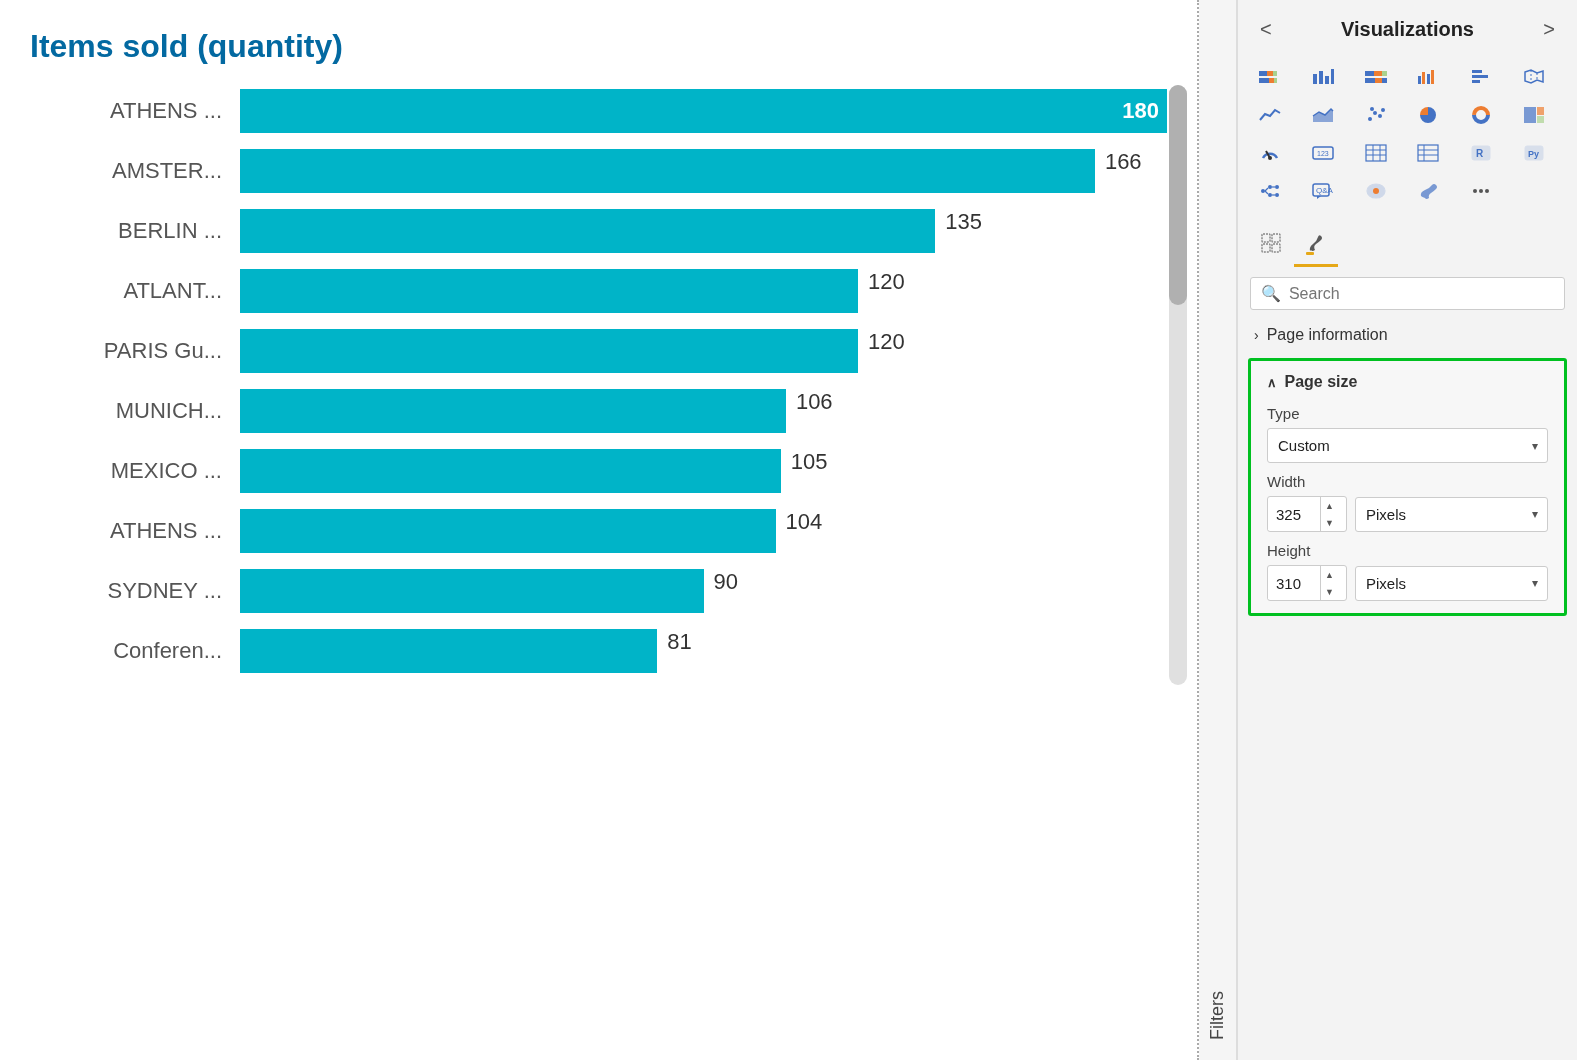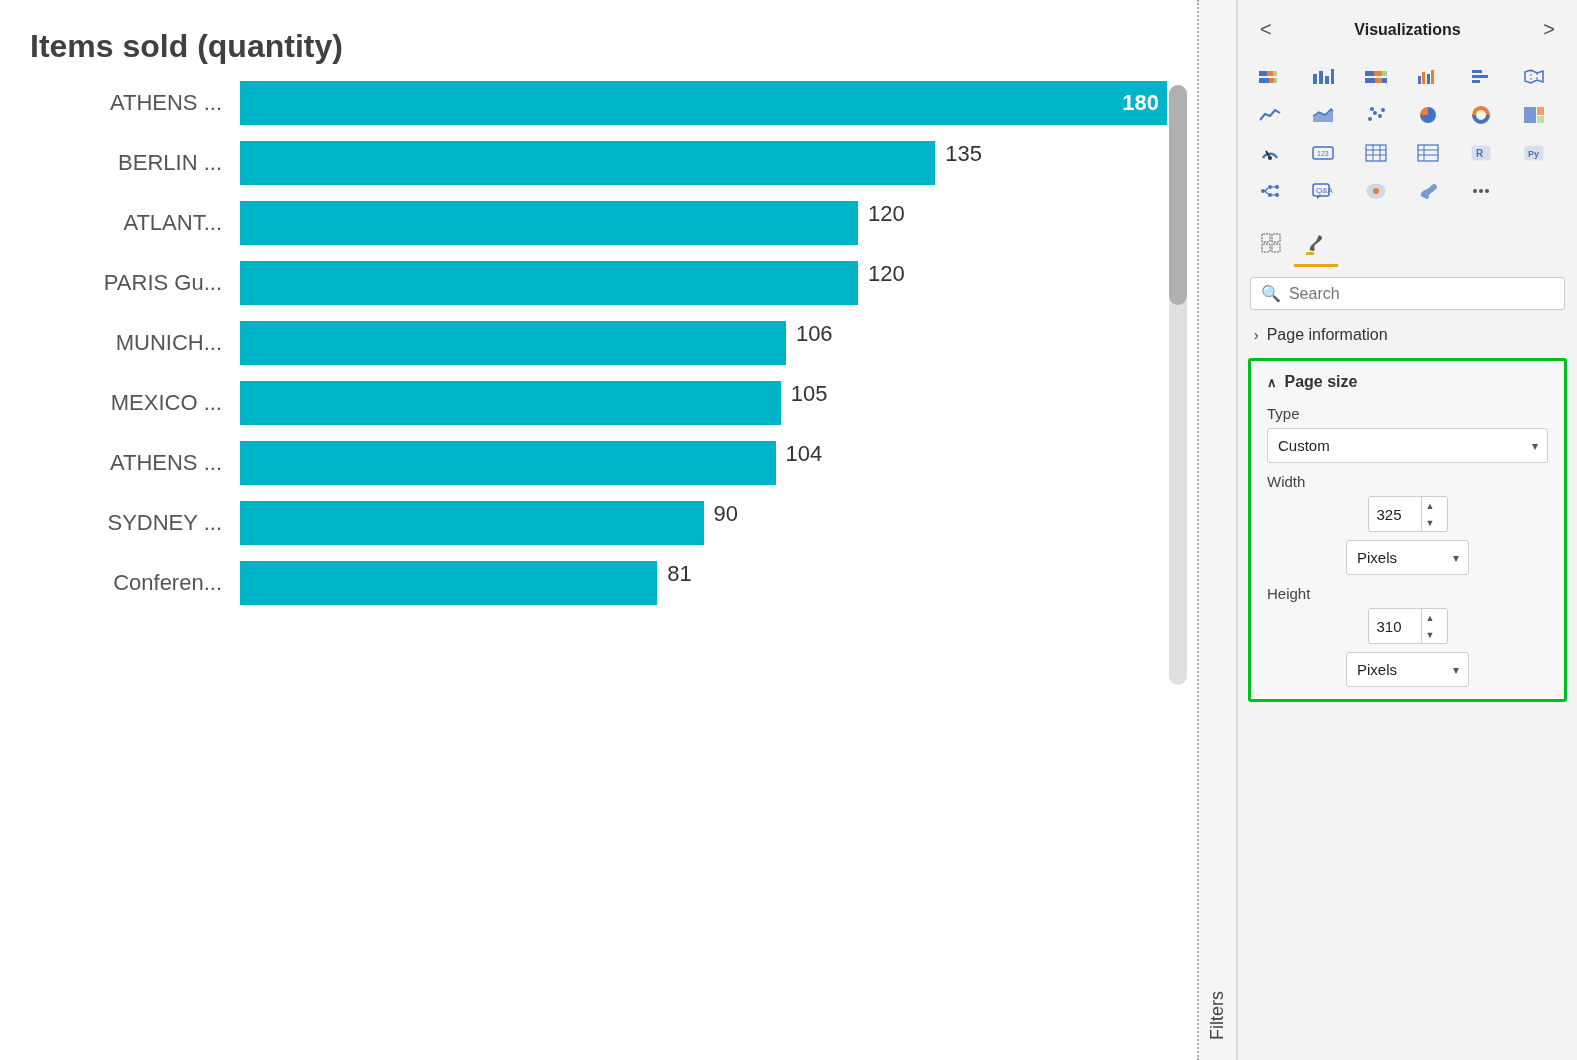--- a/index.html
+++ b/index.html
@@ -16,22 +16,22 @@
     .chart-panel {
       flex: 1;
       padding: 28px 30px 20px 30px;
       position: relative;
       border-right: 2px dotted #aaaaaa;
     }
 
     .chart-title {
       font-size: 32px;
       font-weight: 700;
-      color: #404040;
-      margin-bottom: 12px;
+      color: #0369a1;
+      margin-bottom: 20px;
     }
 
     .chart-area {
       display: flex;
       flex-direction: column;
       gap: 8px;
       position: relative;
     }
 
     .bar-row {
@@ -124,21 +124,21 @@
 
     .viz-header {
       display: flex;
       align-items: center;
       justify-content: space-between;
       padding: 16px 16px 12px 16px;
       background: #f3f3f3;
     }
 
     .viz-title {
-      font-size: 16px;
+      font-size: 20px;
       font-weight: 600;
       color: #222222;
     }
 
     .viz-nav-btn {
       font-size: 20px;
       color: #555555;
       cursor: pointer;
       background: none;
       border: none;
@@ -289,21 +289,20 @@
       transform: translateY(-50%);
       pointer-events: none;
       font-size: 12px;
       color: #555;
     }
 
     .width-height-row {
       display: flex;
       gap: 8px;
       align-items: center;
-      flex-direction: column;
     }
 
     .number-input-wrapper {
       display: flex;
       align-items: center;
       border: 1px solid #cccccc;
       border-radius: 3px;
       background: white;
       width: 80px;
     }
@@ -344,20 +343,27 @@
   <div class="chart-title">Items sold (quantity)</div>
 
   <div class="chart-area" id="chart-area">
 
   <div class="bar-row">
         <div class="bar-label">ATHENS ...</div>
         <div class="bar-container">
           <div class="bar" style="width: 100%;">
             <span class="bar-value-inside">180</span>
           </div>
+        </div>
+      </div>
+      <div class="bar-row">
+        <div class="bar-label">AMSTER...</div>
+        <div class="bar-container">
+          <div class="bar" style="width: 92.2222%;"></div>
+          <span class="bar-value-outside">166</span>
         </div>
       </div>
       <div class="bar-row">
         <div class="bar-label">BERLIN ...</div>
         <div class="bar-container">
           <div class="bar" style="width: 75%;"></div>
           <span class="bar-value-outside">135</span>
         </div>
       </div>
       <div class="bar-row">

